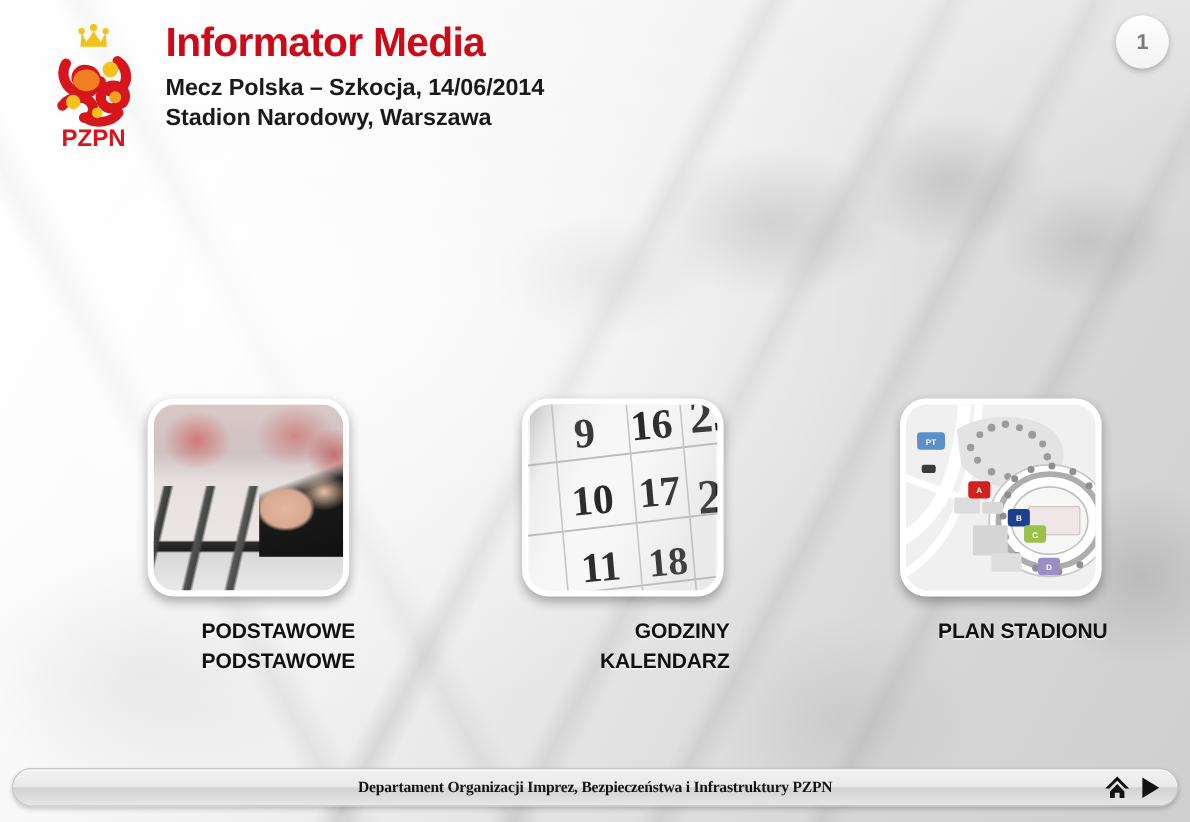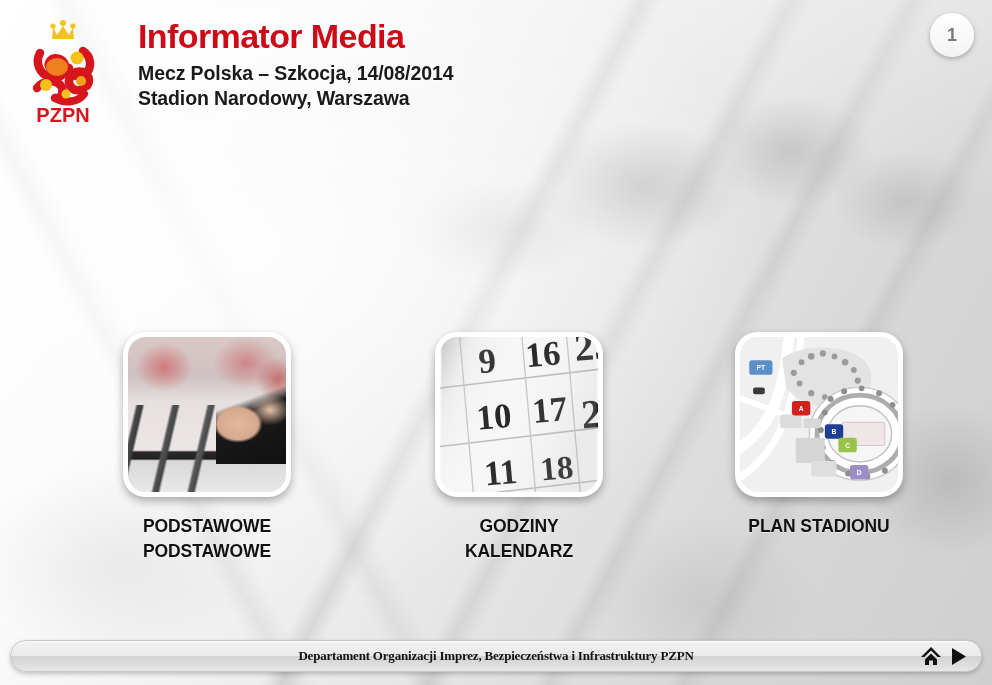--- a/index.html
+++ b/index.html
@@ -43,21 +43,21 @@
   .bg-vignette {
     position:absolute; inset:0;
     background:
       radial-gradient(ellipse 760px 520px at 260px 250px, rgba(255,255,255,.80), rgba(255,255,255,0) 68%),
       linear-gradient(180deg, rgba(255,255,255,.30) 0%, rgba(255,255,255,0) 30%);
   }
 
   
   .header { position:absolute; left:0; top:0; width:992px; height:132px; }
 
-  .logo-wrap { position:absolute; left:9px; top:14px; width:108px; height:112px; }
+  .logo-wrap { position:absolute; left:24px; top:14px; width:108px; height:112px; }
   .logo-svg  { display:block; width:108px; height:112px; }
 
   .title-block { position:absolute; left:138px; top:18px; }
   .main-title {
     font-size:34px; font-weight:bold; color:#cc0a18;
     letter-spacing:-0.6px; line-height:1.08;
     text-shadow:0 1px 0 rgba(255,255,255,.65);
   }
   .sub-line {
     font-size:19.5px; font-weight:bold; color:#1a1a1a;
@@ -68,24 +68,24 @@
 
   
   .page-badge {
     position:absolute; right:18px; top:13px;
     width:44px; height:44px; border-radius:50%;
     background:linear-gradient(180deg,#ffffff 0%,#f3f3f3 100%);
     box-shadow:0 2px 5px rgba(0,0,0,.28);
     display:flex; align-items:center; justify-content:center;
     font-size:18px; font-weight:bold; color:#7a7a7a;
   }
-  .tile { position:absolute; width:178px; text-align:center; }
+  .tile { position:absolute; width:178px; text-align:right; }
   .tile-1 { left:118px; top:332px; }
   .tile-2 { left:430px; top:332px; }
-  .tile-3 { left:730px; top:332px; }
+  .tile-3 { left:745px; top:332px; }
 
   .tile-frame {
     width:168px; height:165px;
     margin:0 auto;
     background:#ffffff;
     border-radius:22px;
     padding:5px;
     box-shadow:0 4px 9px rgba(0,0,0,.30);
     overflow:hidden;
   }
@@ -190,21 +190,21 @@
         <circle cx="37" cy="71" r="6" fill="#f5c21b"></circle>
         <circle cx="72" cy="67" r="5" fill="#f3a11c"></circle>
         <circle cx="57" cy="80" r="4.5" fill="#f5c21b"></circle>
 
         <text x="54" y="108" font-family="Liberation Sans, sans-serif" font-size="20" font-weight="bold" fill="#d6161c" text-anchor="middle">PZPN</text>
       </svg>
     </div>
 
     <div class="title-block">
       <div class="main-title">Informator Media</div>
-      <div class="sub-line first">Mecz Polska – Szkocja, 14/08/2014</div>
+      <div class="sub-line first">Mecz Polska – Szkocja, 14/06/2014</div>
       <div class="sub-line">Stadion Narodowy, Warszawa</div>
     </div>
 
     <div class="page-badge">1</div>
   </div>
 
   <div class="tile tile-1">
     <div class="tile-frame">
       <div class="tile-img img-press"></div>
     </div>

